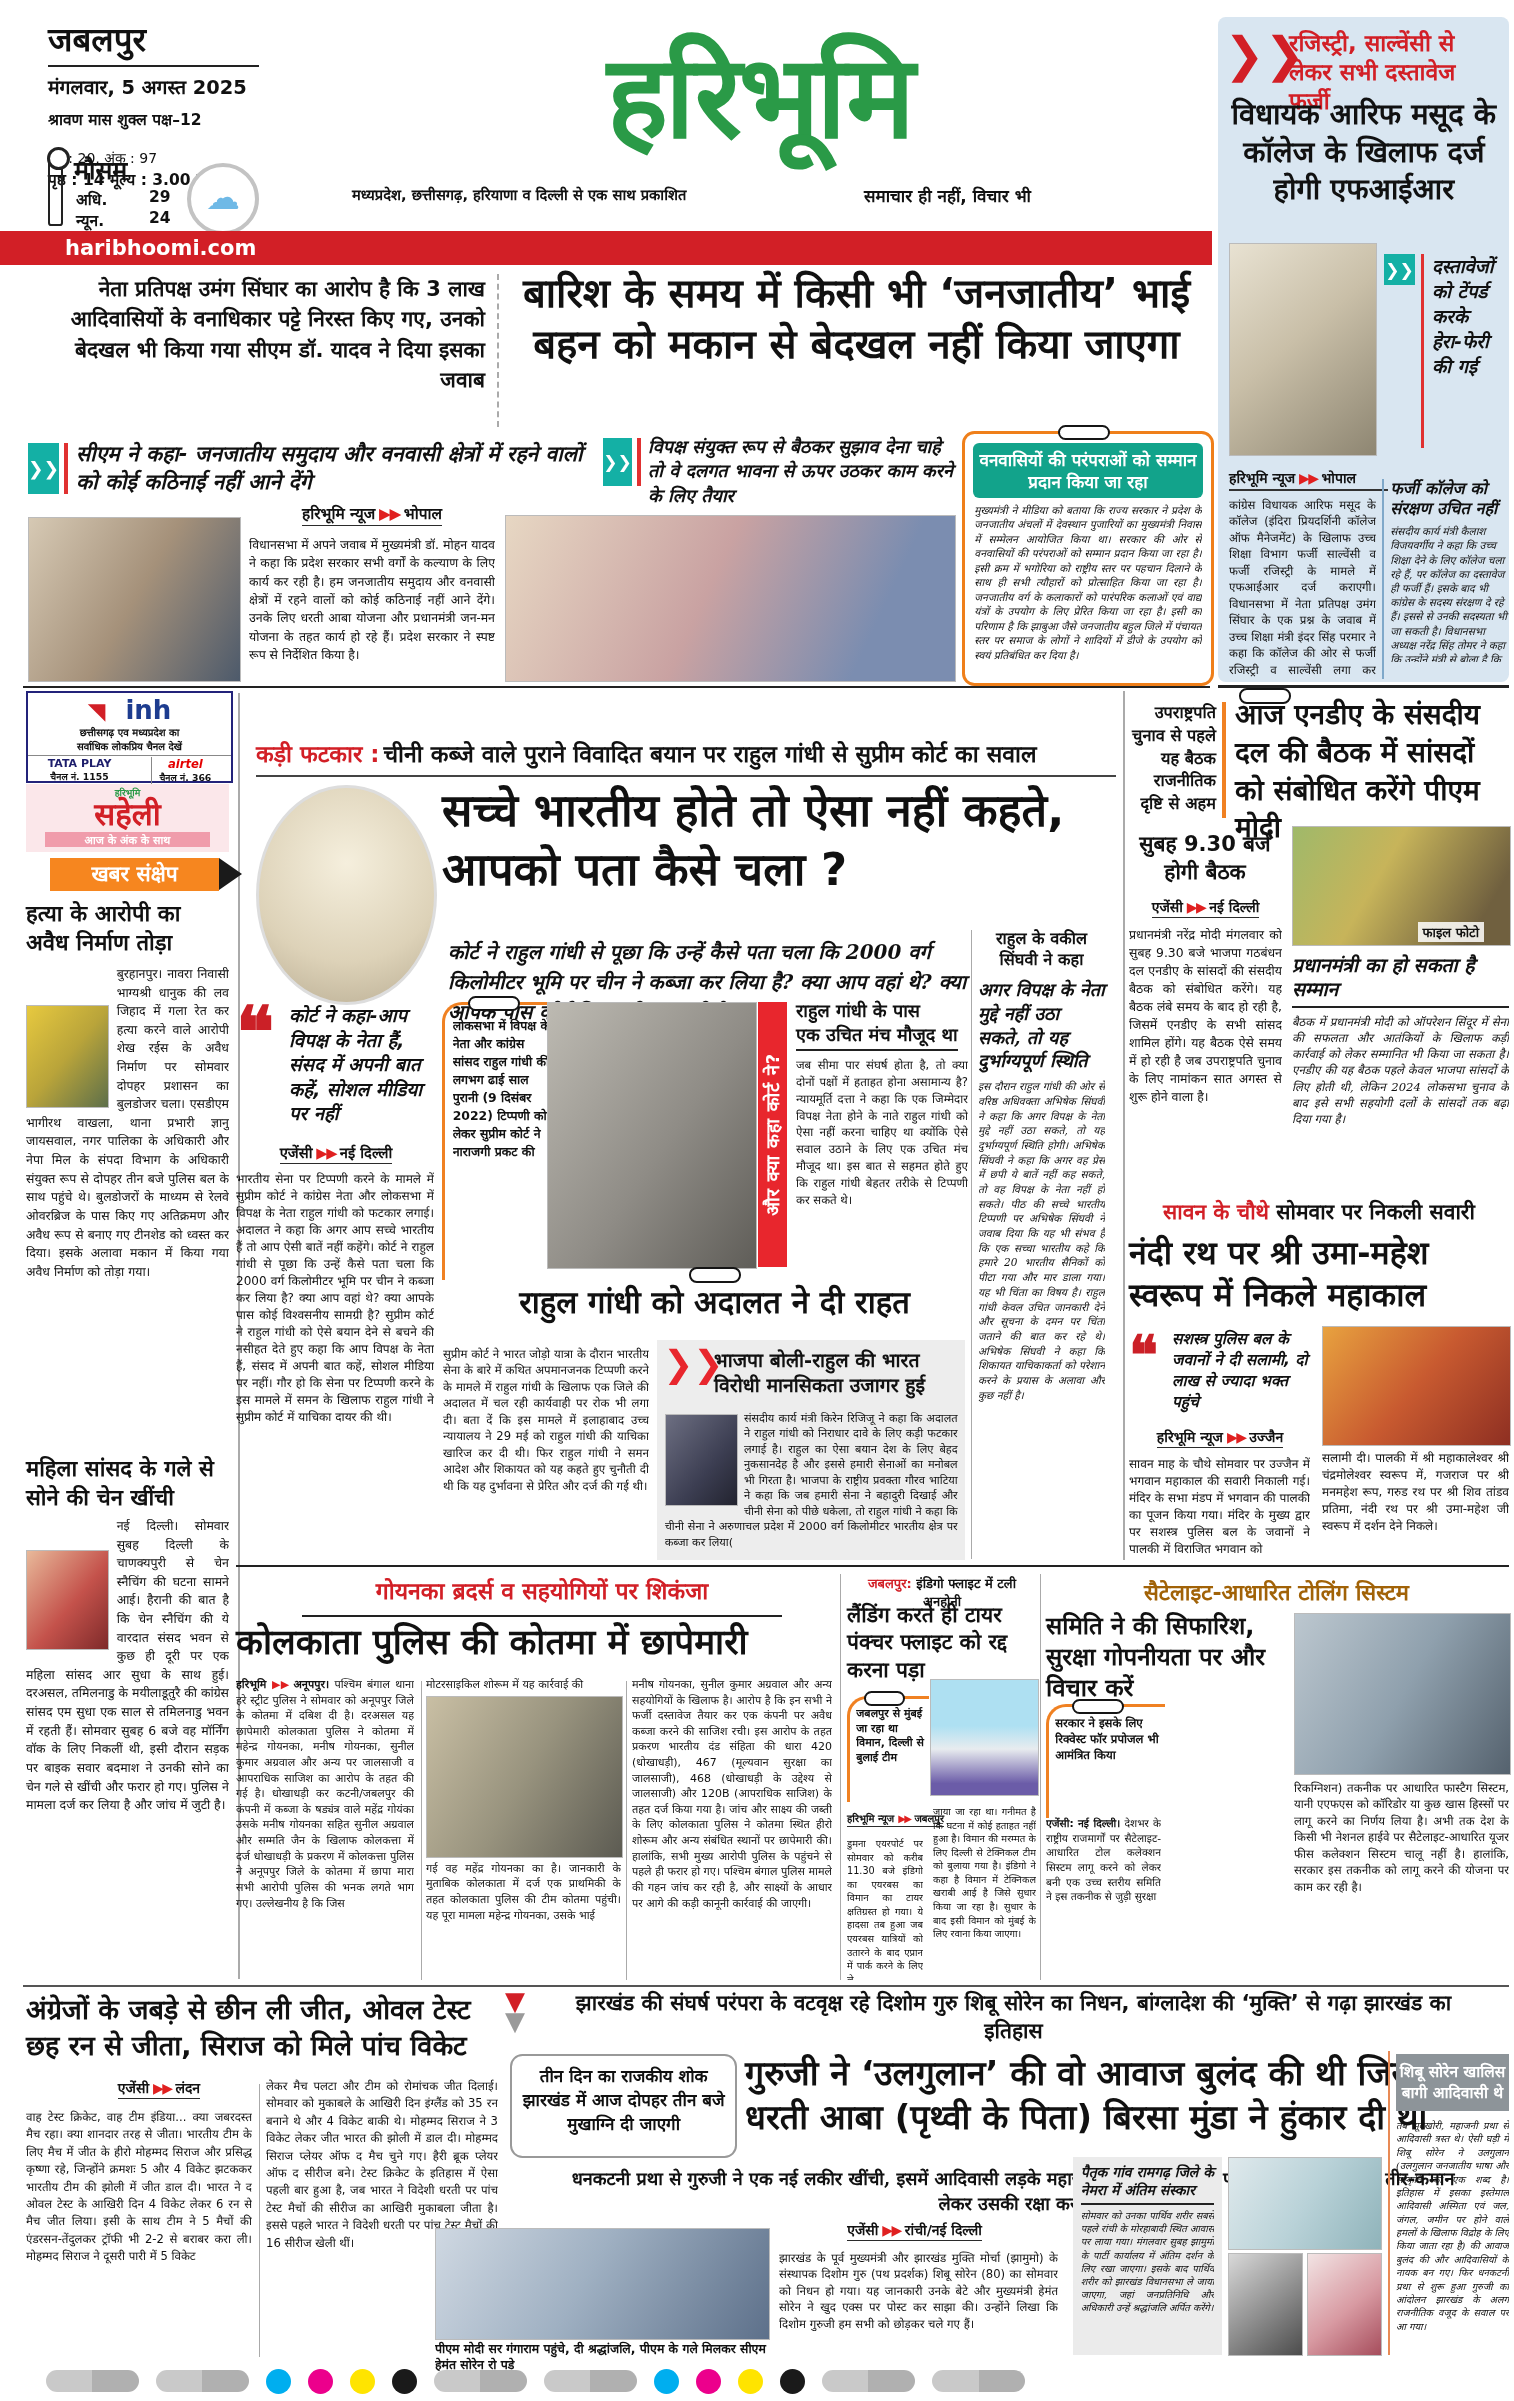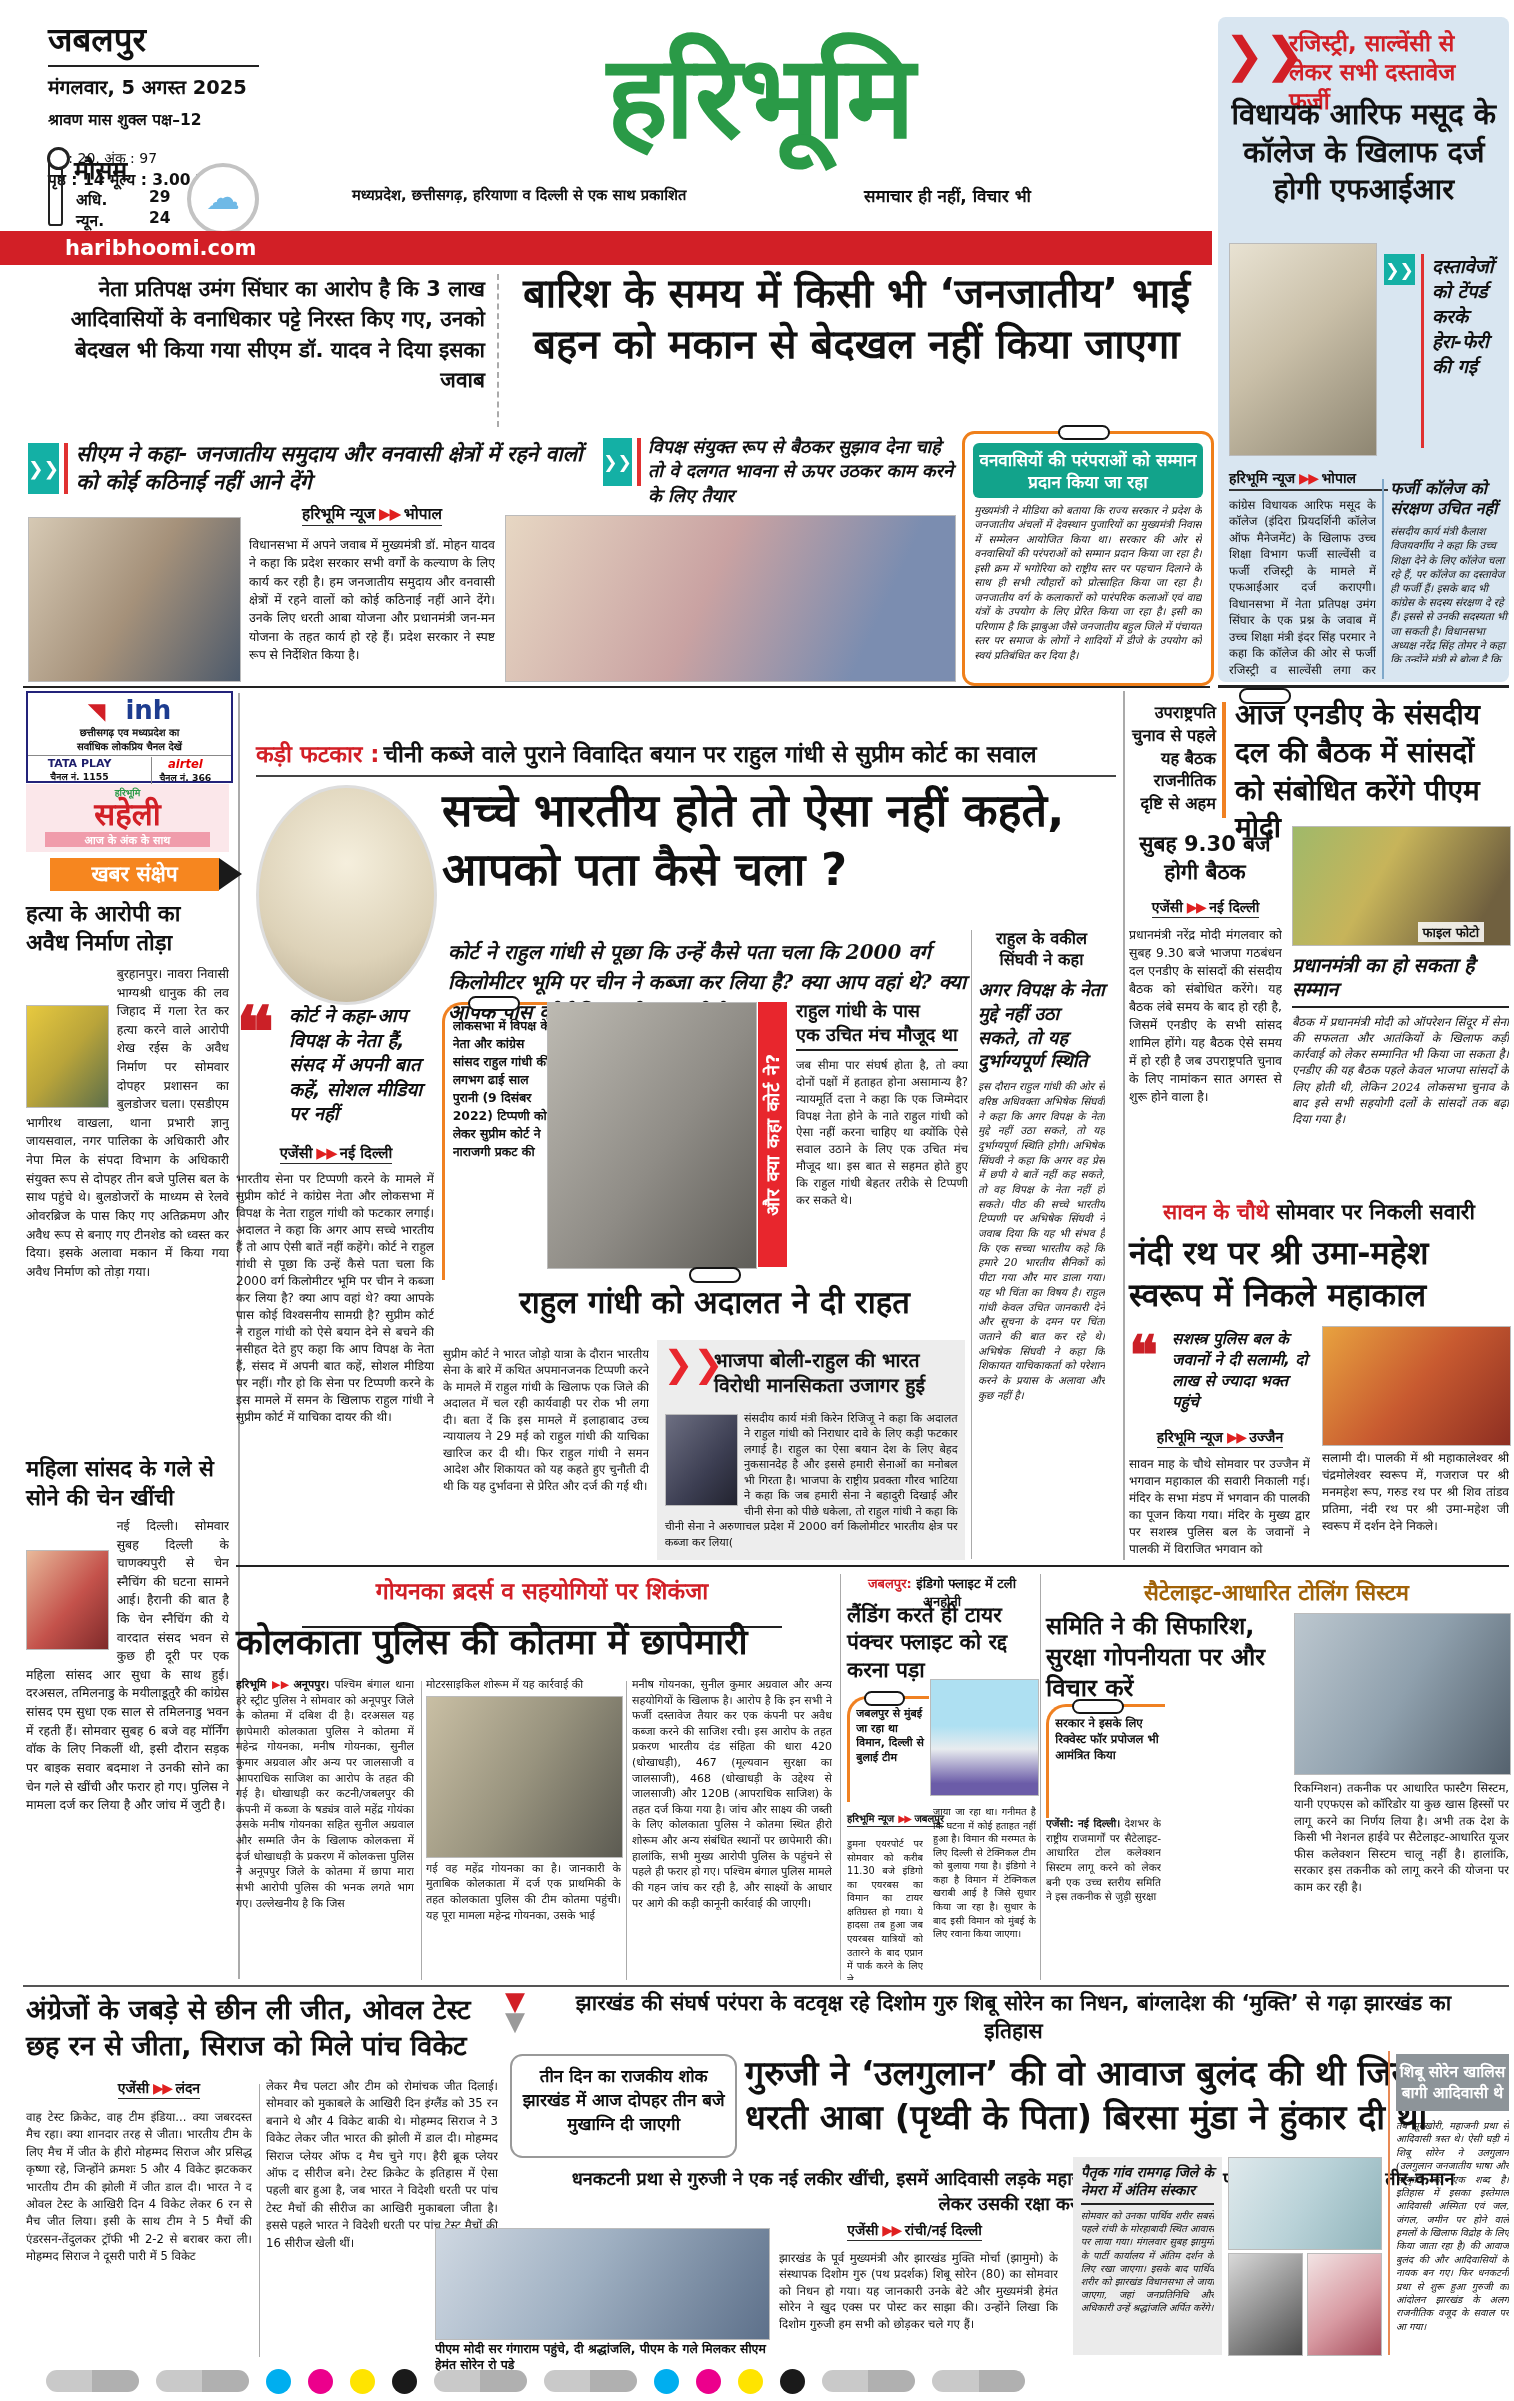--- a/index.html
+++ b/index.html
@@ -217,21 +217,21 @@
   <div class="a c" style="left:1131px;top:1427px;width:178px;font-size:14px;">
     <span class="byl"><span>हरिभूमि न्यूज</span><span class="arr">▶▶</span><span>उज्जैन</span></span>
   </div>
   <div class="a j clip" style="left:1129px;top:1456px;width:181px;height:104px;font-size:12px;line-height:1.42;">सावन माह के चौथे सोमवार पर उज्जैन में भगवान महाकाल की सवारी निकाली गई। मंदिर के सभा मंडप में भगवान की पालकी का पूजन किया गया। मंदिर के मुख्य द्वार पर सशस्त्र पुलिस बल के जवानों ने पालकी में विराजित भगवान को</div>
   <div class="a j clip" style="left:1322px;top:1450px;width:187px;height:110px;font-size:12px;line-height:1.42;">सलामी दी। पालकी में श्री महाकालेश्वर श्री चंद्रमोलेश्वर स्वरूप में, गजराज पर श्री मनमहेश रूप, गरुड रथ पर श्री शिव तांडव प्रतिमा, नंदी रथ पर श्री उमा-महेश जी स्वरूप में दर्शन देने निकले।</div>
 
   <div class="a hr" style="left:236px;top:1565px;width:1273px;height:2.3px;"></div>
   <div class="a vr" style="left:840px;top:1574px;width:0.8px;height:406px;"></div>
   <div class="a vr" style="left:1040px;top:1574px;width:0.8px;height:406px;"></div>
 
-  <div class="a b c red" style="left:302px;top:1574px;width:480px;font-size:23px;border-bottom:2.3px solid #222;padding-bottom:20px;">गोयनका ब्रदर्स व सहयोगियों पर शिकंजा</div>
+  <div class="a b c red" style="left:302px;top:1574px;width:480px;font-size:23px;border-bottom:2.3px solid #222;padding-bottom:9px;">गोयनका ब्रदर्स व सहयोगियों पर शिकंजा</div>
   <div class="a b" style="left:236px;top:1617px;width:598px;font-size:35px;">कोलकाता पुलिस की कोतमा में छापेमारी</div>
   <div class="a j clip" style="left:236px;top:1677px;width:178px;height:304px;font-size:11px;line-height:1.42;">
     <span class="b"><span>हरिभूमि</span><span class="arr">▶▶</span><span>अनूपपुर।</span></span>
     <span>पश्चिम बंगाल थाना हरे स्ट्रीट पुलिस ने सोमवार को अनूपपुर जिले के कोतमा में दबिश दी है। दरअसल यह छापेमारी कोलकाता पुलिस ने कोतमा में महेन्द्र गोयनका, मनीष गोयनका, सुनील कुमार अग्रवाल और अन्य पर जालसाजी व आपराधिक साजिश का आरोप के तहत की गई है। धोखाधड़ी कर कटनी/जबलपुर की कंपनी में कब्जा के षड्यंत्र वाले महेंद्र गोयंका उसके मनीष गोयनका सहित सुनील अग्रवाल और सम्मति जैन के खिलाफ कोलकत्ता में दर्ज धोखाधड़ी के प्रकरण में कोलकत्ता पुलिस ने अनूपपुर जिले के कोतमा में छापा मारा सभी आरोपी पुलिस की भनक लगते भाग गए। उल्लेखनीय है कि जिस</span>
   </div>
   <div class="a vr" style="left:421px;top:1681px;width:0.8px;height:299px;"></div>
   <div class="a" style="left:426px;top:1677px;width:195px;height:304px;">
     <div style="font-size:11px;line-height:1.42;">मोटरसाइकिल शोरूम में यह कार्रवाई की</div>
     <div class="ph" style="width:195px;height:160px;margin:3.1px 0;background:linear-gradient(120deg,#c9bfa4,#98937e 50%,#5c5b52);"></div>
     <div class="j clip" style="font-size:11px;line-height:1.42;height:115px;">गई वह महेंद्र गोयनका का है। जानकारी के मुताबिक कोलकाता में दर्ज एक प्राथमिकी के तहत कोलकाता पुलिस की टीम कोतमा पहुंची। यह पूरा मामला महेन्द्र गोयनका, उसके भाई</div>

